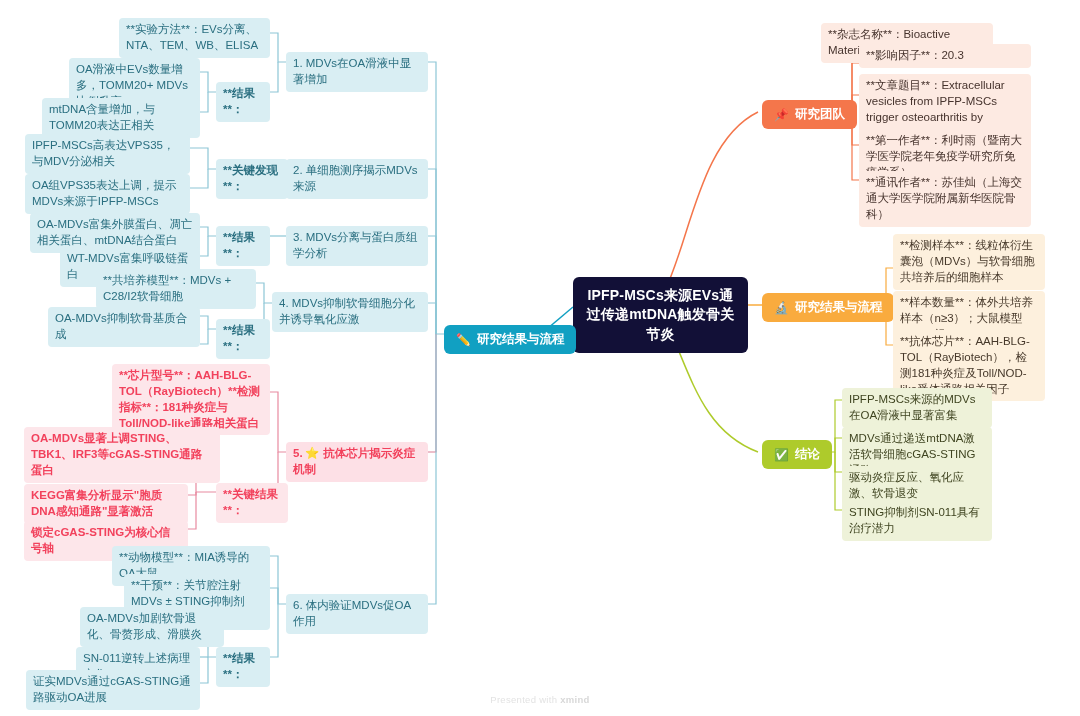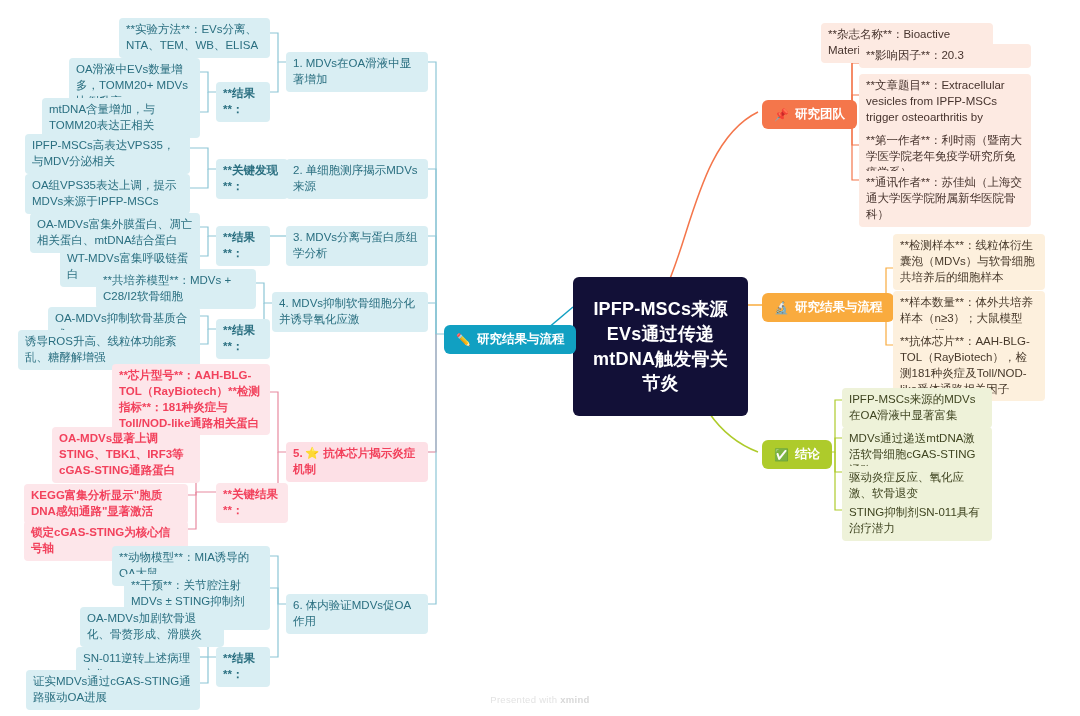--- a/index.html
+++ b/index.html
@@ -5,22 +5,22 @@
   html,body{margin:0;padding:0;background:#ffffff;}
   body{width:1080px;height:716px;position:relative;overflow:hidden;
        font-family:"Liberation Sans","DejaVu Sans",sans-serif;}
   #canvas{position:absolute;left:0;top:0;width:1080px;height:716px;}
   svg.links{position:absolute;left:0;top:0;width:1080px;height:716px;pointer-events:none;}
 
   .node{position:absolute;box-sizing:border-box;border-radius:5px;
         line-height:1.38;white-space:pre-wrap;}
 
   
-  .central{background:#121037;color:#ffffff;font-weight:bold;font-size:18px;
-           text-align:center;padding:20px 12px;border-radius:6px;letter-spacing:.2px;}
+  .central{background:#121037;color:#ffffff;font-weight:bold;font-size:14px;
+           text-align:center;padding:9px 12px;border-radius:6px;letter-spacing:.2px;}
 
   
   .chip{font-weight:bold;font-size:12.5px;color:#ffffff;padding:6px 12px;border-radius:6px;
         display:flex;align-items:center;gap:6px;white-space:nowrap;}
   .chip .gl{font-size:12px;line-height:1;}
   .chip-teal{background:#11a0c2;}
   .chip-orange{background:#f4764b;}
   .chip-amber{background:#f9ab3e;}
   .chip-lime{background:#aecb2b;}
 
@@ -153,26 +153,25 @@
 
   <div class="node leaf cy" style="left:286px;top:226px;width:142px;">3. MDVs分离与蛋白质组学分析</div>
   <div class="node leaf cy-l2" style="left:216px;top:226px;width:54px;">**结果**：</div>
   <div class="node leaf cy" style="left:30px;top:213px;width:170px;">OA-MDVs富集外膜蛋白、凋亡相关蛋白、mtDNA结合蛋白</div>
   <div class="node leaf cy" style="left:60px;top:247px;width:140px;">WT-MDVs富集呼吸链蛋白</div>
 
   <div class="node leaf cy" style="left:272px;top:292px;width:156px;">4. MDVs抑制软骨细胞分化并诱导氧化应激</div>
   <div class="node leaf cy-l2" style="left:216px;top:319px;width:54px;">**结果**：</div>
   <div class="node leaf cy" style="left:96px;top:269px;width:160px;">**共培养模型**：MDVs + C28/I2软骨细胞</div>
   <div class="node leaf cy" style="left:48px;top:307px;width:152px;">OA-MDVs抑制软骨基质合成</div>
-  <div class="node leaf cy" style="left:18px;top:330px;width:182px;">诱导ROS升高、线粒体功能紊乱、糖酵解增强</div>
 
   <div class="node leaf pk-hi" style="left:286px;top:442px;width:142px;">5. ⭐ 抗体芯片揭示炎症机制</div>
   <div class="node leaf pk" style="left:216px;top:483px;width:72px;">**关键结果**：</div>
   <div class="node leaf pk" style="left:112px;top:364px;width:158px;">**芯片型号**：AAH-BLG-TOL（RayBiotech）**检测指标**：181种炎症与Toll/NOD-like通路相关蛋白</div>
-  <div class="node leaf pk" style="left:24px;top:427px;width:148px;margin-left:28px;">OA-MDVs显著上调STING、TBK1、IRF3等cGAS-STING通路蛋白</div>
+  <div class="node leaf pk" style="left:24px;top:427px;width:196px;">OA-MDVs显著上调STING、TBK1、IRF3等cGAS-STING通路蛋白</div>
   <div class="node leaf pk" style="left:24px;top:484px;width:164px;">KEGG富集分析显示"胞质DNA感知通路"显著激活</div>
   <div class="node leaf pk" style="left:24px;top:521px;width:164px;">锁定cGAS-STING为核心信号轴</div>
 
   <div class="node leaf cy" style="left:286px;top:594px;width:142px;">6. 体内验证MDVs促OA作用</div>
   <div class="node leaf cy-l2" style="left:216px;top:647px;width:54px;">**结果**：</div>
   <div class="node leaf cy" style="left:112px;top:546px;width:158px;">**动物模型**：MIA诱导的OA大鼠</div>
   <div class="node leaf cy" style="left:124px;top:574px;width:146px;">**干预**：关节腔注射MDVs ± STING抑制剂SN-011</div>
   <div class="node leaf cy" style="left:56px;top:607px;width:144px;margin-left:24px;">OA-MDVs加剧软骨退化、骨赘形成、滑膜炎</div>
   <div class="node leaf cy" style="left:76px;top:647px;width:124px;">SN-011逆转上述病理变化</div>
   <div class="node leaf cy" style="left:26px;top:670px;width:174px;">证实MDVs通过cGAS-STING通路驱动OA进展</div>

